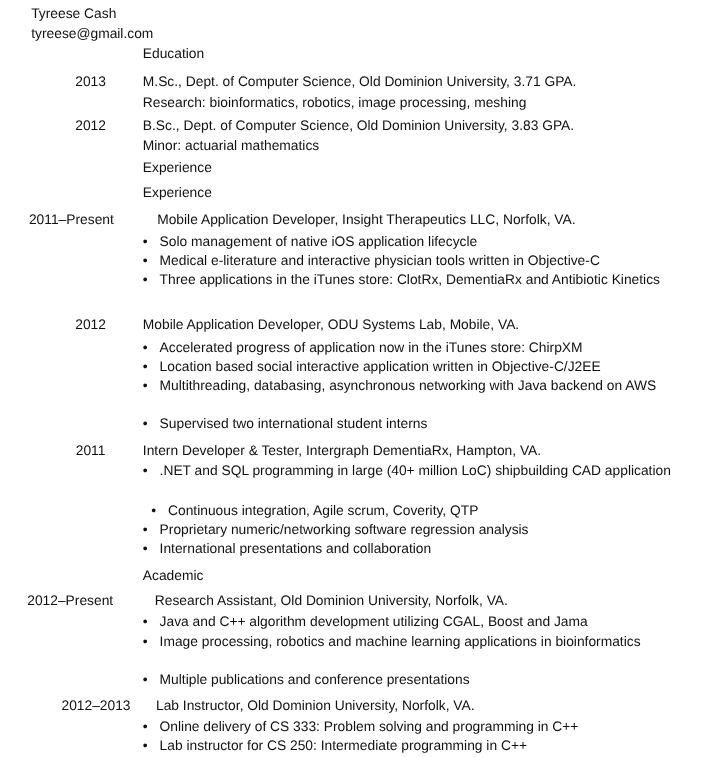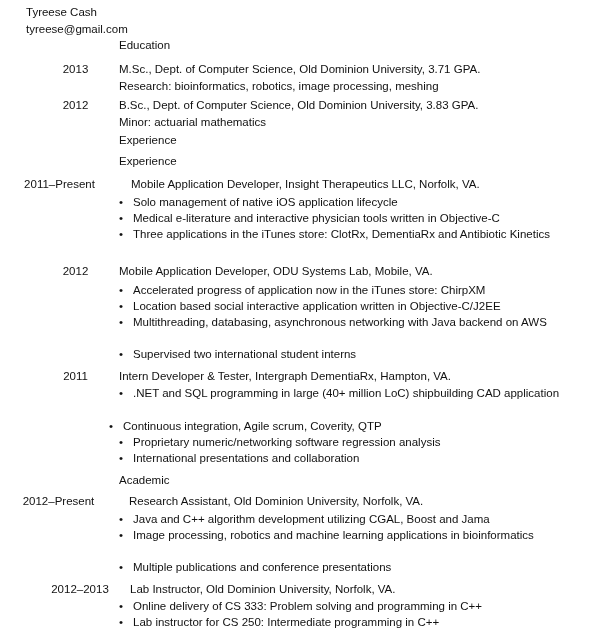--- a/index.html
+++ b/index.html
@@ -39,21 +39,21 @@
 <div class="abs date" style="left:40px;width:71px;top:263px">2012</div>
 <div class="abs" style="left:119px;top:263px"><span class="b">Mobile Application Developer</span><span>, ODU Systems Lab, Mobile, VA.</span></div>
 <div class="abs bullet" style="left:119px;top:282px">Accelerated progress of application now in the iTunes store: ChirpXM</div>
 <div class="abs bullet" style="left:119px;top:298px">Location based social interactive application written in Objective-C/J2EE</div>
 <div class="abs bullet wrap" style="left:119px;top:314px">Multithreading, databasing, asynchronous networking with Java backend on AWS</div>
 <div class="abs bullet" style="left:119px;top:346px">Supervised two international student interns</div>
 
 <div class="abs date" style="left:40px;width:71px;top:368px">2011</div>
 <div class="abs" style="left:119px;top:368px"><span class="b">Intern Developer &amp; Tester</span><span>, Intergraph DementiaRx, Hampton, VA.</span></div>
 <div class="abs bullet wrap" style="left:119px;top:385px">.NET and SQL programming in large (40+ million LoC) shipbuilding CAD application</div>
-<div class="abs bullet" style="left:109px;top:418px">Continuous integration, Agile scrum, Coverity, QTP</div>
+<div class="abs bullet" style="left:126px;top:418px">Continuous integration, Agile scrum, Coverity, QTP</div>
 <div class="abs bullet" style="left:119px;top:434px">Proprietary numeric/networking software regression analysis</div>
 <div class="abs bullet" style="left:119px;top:450px">International presentations and collaboration</div>
 
 <div class="abs" style="left:119px;top:472px">Academic</div>
 
 <div class="abs date" style="left:0px;width:117px;top:493px">2012–Present</div>
 <div class="abs" style="left:129px;top:493px"><span class="b">Research Assistant</span><span>, Old Dominion University, Norfolk, VA.</span></div>
 <div class="abs bullet" style="left:119px;top:511px">Java and C++ algorithm development utilizing CGAL, Boost and Jama</div>
 <div class="abs bullet wrap" style="left:119px;top:527px">Image processing, robotics and machine learning applications in bioinformatics</div>
 <div class="abs bullet" style="left:119px;top:559px">Multiple publications and conference presentations</div>

